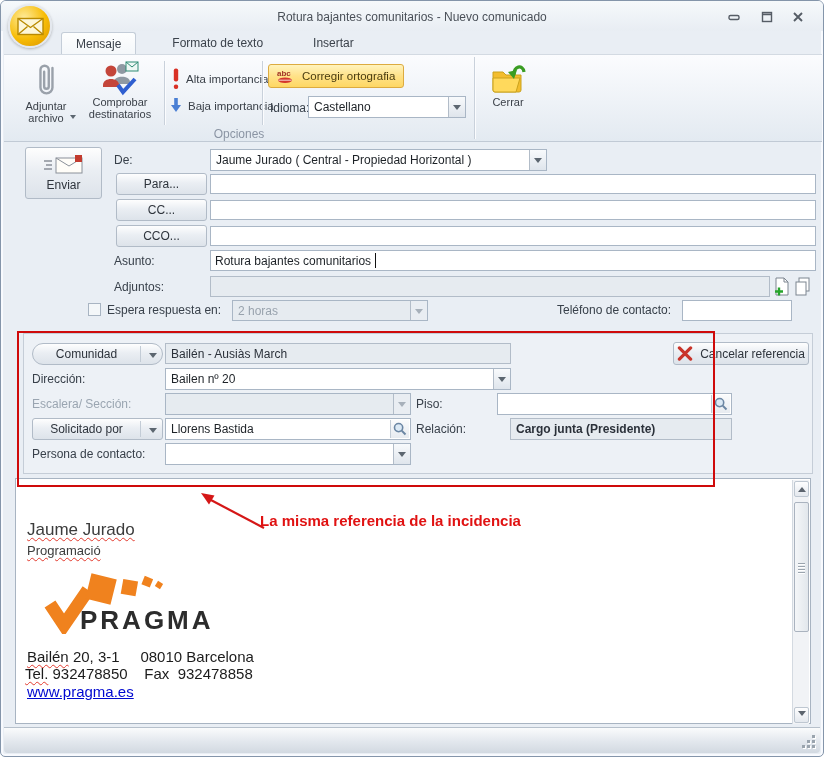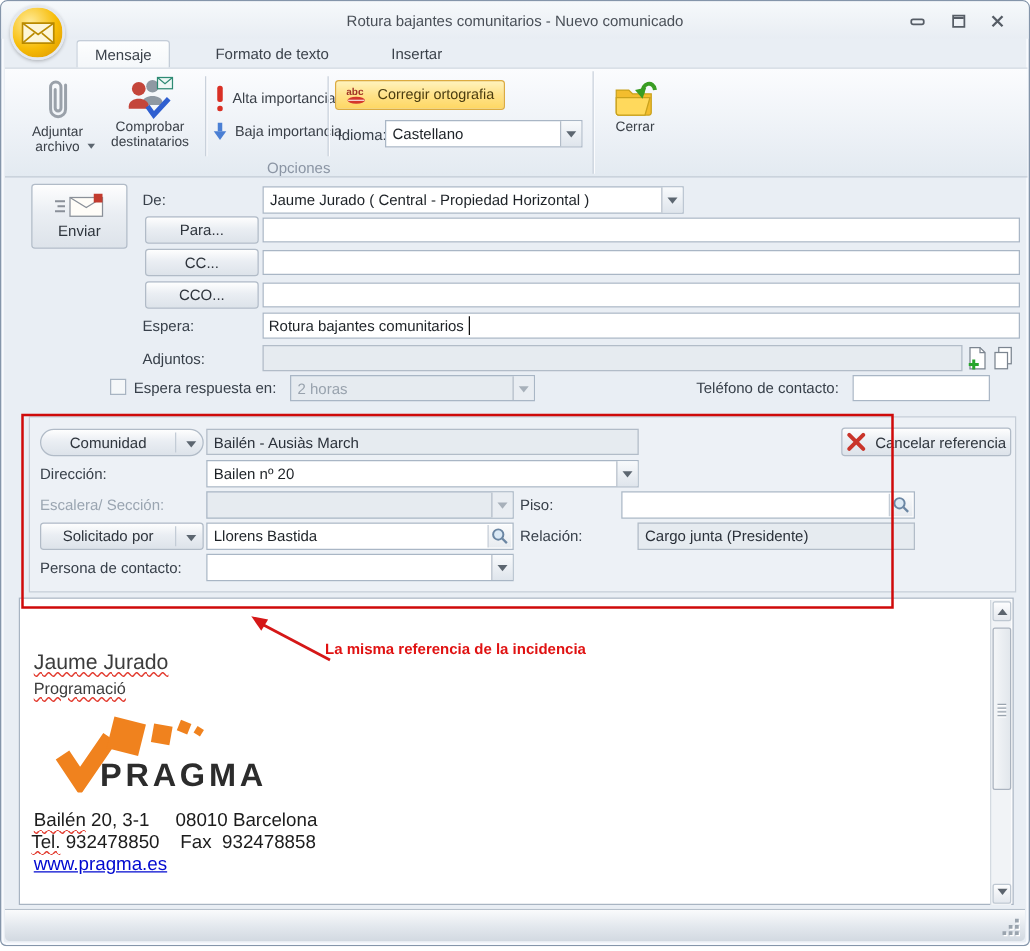--- a/index.html
+++ b/index.html
@@ -48,21 +48,21 @@
   .splitbtn .t{position:absolute;left:0;right:22px;top:3px;text-align:center;font-size:12px;color:#2e343c;}
   .splitbtn .sep{position:absolute;right:21px;top:2px;bottom:2px;width:1px;background:#c3ccd6;}
   .magbtn{position:absolute;right:1px;top:1px;bottom:1px;width:19px;display:flex;align-items:center;justify-content:center;
           background:linear-gradient(#fafbfc,#e7ebf0);border-left:1px solid #c3ccd6;}
   
   .refpanel{position:absolute;left:22px;top:332px;width:790px;height:141px;background:#edf1f6;border:1px solid #c5cdd7;}
   .redbox{position:absolute;left:16px;top:330px;width:698px;height:156px;border:2px solid #cf0a0a;z-index:20;pointer-events:none;}
   
   .bodyarea{position:absolute;left:14px;top:477px;width:796px;height:246px;background:#fff;border:1px solid #a8b4c2;}
   .wavy{text-decoration:underline;text-decoration-style:wavy;text-decoration-color:#e23a2e;text-decoration-thickness:1px;text-underline-offset:2px;}
-  .annot{position:absolute;font-size:12px;font-weight:bold;color:#e01212;white-space:nowrap;}
+  .annot{position:absolute;font-size:15px;font-weight:bold;color:#e01212;white-space:nowrap;}
   .link{color:#0008d0;text-decoration:underline;}
   .addr{position:absolute;font-size:15px;color:#1c1c1c;white-space:pre;}
   
   .sbar{position:absolute;right:1px;top:1px;width:17px;height:244px;background:#f1f3f6;border-left:1px solid #d4dae1;}
   .sbtn{position:absolute;left:1px;width:15px;height:16px;background:linear-gradient(#fdfdfe,#e4e8ee);border:1px solid #bec7d1;border-radius:2px;display:flex;align-items:center;justify-content:center;}
   .sthumb{position:absolute;left:1px;top:22px;width:15px;height:130px;background:linear-gradient(90deg,#f4f6f8,#e2e7ec);border:1px solid #aab3bf;border-radius:2px;}
   .sthumb i{position:absolute;left:3px;right:3px;height:1px;background:#9aa4ae;box-shadow:0 1px 0 #fff;}
   .statusbar{position:absolute;left:3px;right:3px;bottom:3px;height:26px;border-top:1px solid #b6c0cb;border-radius:0 0 4px 4px;
              background:linear-gradient(#fafbfc,#e2e7ed 55%,#d2d9e1);}
   .grip{position:absolute;right:5px;bottom:5px;width:13px;height:13px;}
@@ -197,21 +197,21 @@
   <input class="input" style="left: 209px; top: 173px; width: 606px; height: 20px;">
   <div class="btn" style="left:115px;top:198px;width:91px;height:22px;">
       <span>CC...</span>
     </div>
   <input class="input" style="left: 209px; top: 199px; width: 606px; height: 20px;">
   <div class="btn" style="left:115px;top:224px;width:91px;height:22px;">
       <span>CCO...</span>
     </div>
   <input class="input" style="left: 209px; top: 225px; width: 606px; height: 20px;">
 
-  <div class="lbl" style="left:113px;top:253px;">Espera:</div>
+  <div class="lbl" style="left:113px;top:253px;">Asunto:</div>
   <input class="input" style="left: 209px; top: 249px; width: 606px; height: 21px;" value="Rotura bajantes comunitarios">
   <span class="caret" style="left:374px;top:252px;"></span>
 
   <div class="lbl" style="left:113px;top:279px;">Adjuntos:</div>
   <div class="ro" style="left:209px;top:275px;width:560px;height:21px;"></div>
   <div class="abs" style="left:772px;top:276px;">
     <svg width="18" height="19" viewBox="0 0 18 19">
       <path d="M3 1h8l4 4v13H3z" fill="#fff" stroke="#7c8590"></path>
       <path d="M11 1v4h4" fill="none" stroke="#7c8590"></path>
       <path d="M2 14.5h8M6 10.5v8" stroke="#27a52c" stroke-width="2.4"></path>
@@ -284,21 +284,21 @@
     <div class="combo" style="left:141px;top:84px;width:246px;height:22px;">
       <span class="val">Llorens Bastida</span>
       <span class="magbtn">
         <svg width="14" height="14" viewBox="0 0 15 15">
           <circle cx="6" cy="6" r="4.4" fill="#dbe9f5" stroke="#6b86a3" stroke-width="1.7"></circle>
           <line x1="9.4" y1="9.4" x2="13.4" y2="13.4" stroke="#6b86a3" stroke-width="2"></line>
         </svg>
       </span>
     </div>
     <div class="lbl" style="left:392px;top:88px;">Relación:</div>
-    <div class="ro" style="left:486px;top:84px;width:222px;height:22px;">
+    <div class="ro" style="left:486px;top:84px;width:222px;height:22px;font-weight:bold;">
         <span>Cargo junta (Presidente)</span>
       </div>
 
     <div class="lbl" style="left:8px;top:113px;">Persona de contacto:</div>
     <div class="combo" style="left:141px;top:109px;width:246px;height:22px;">
       <span class="arrbtn">
           <span class="tri"></span>
         </span>
     </div>
   </div>

